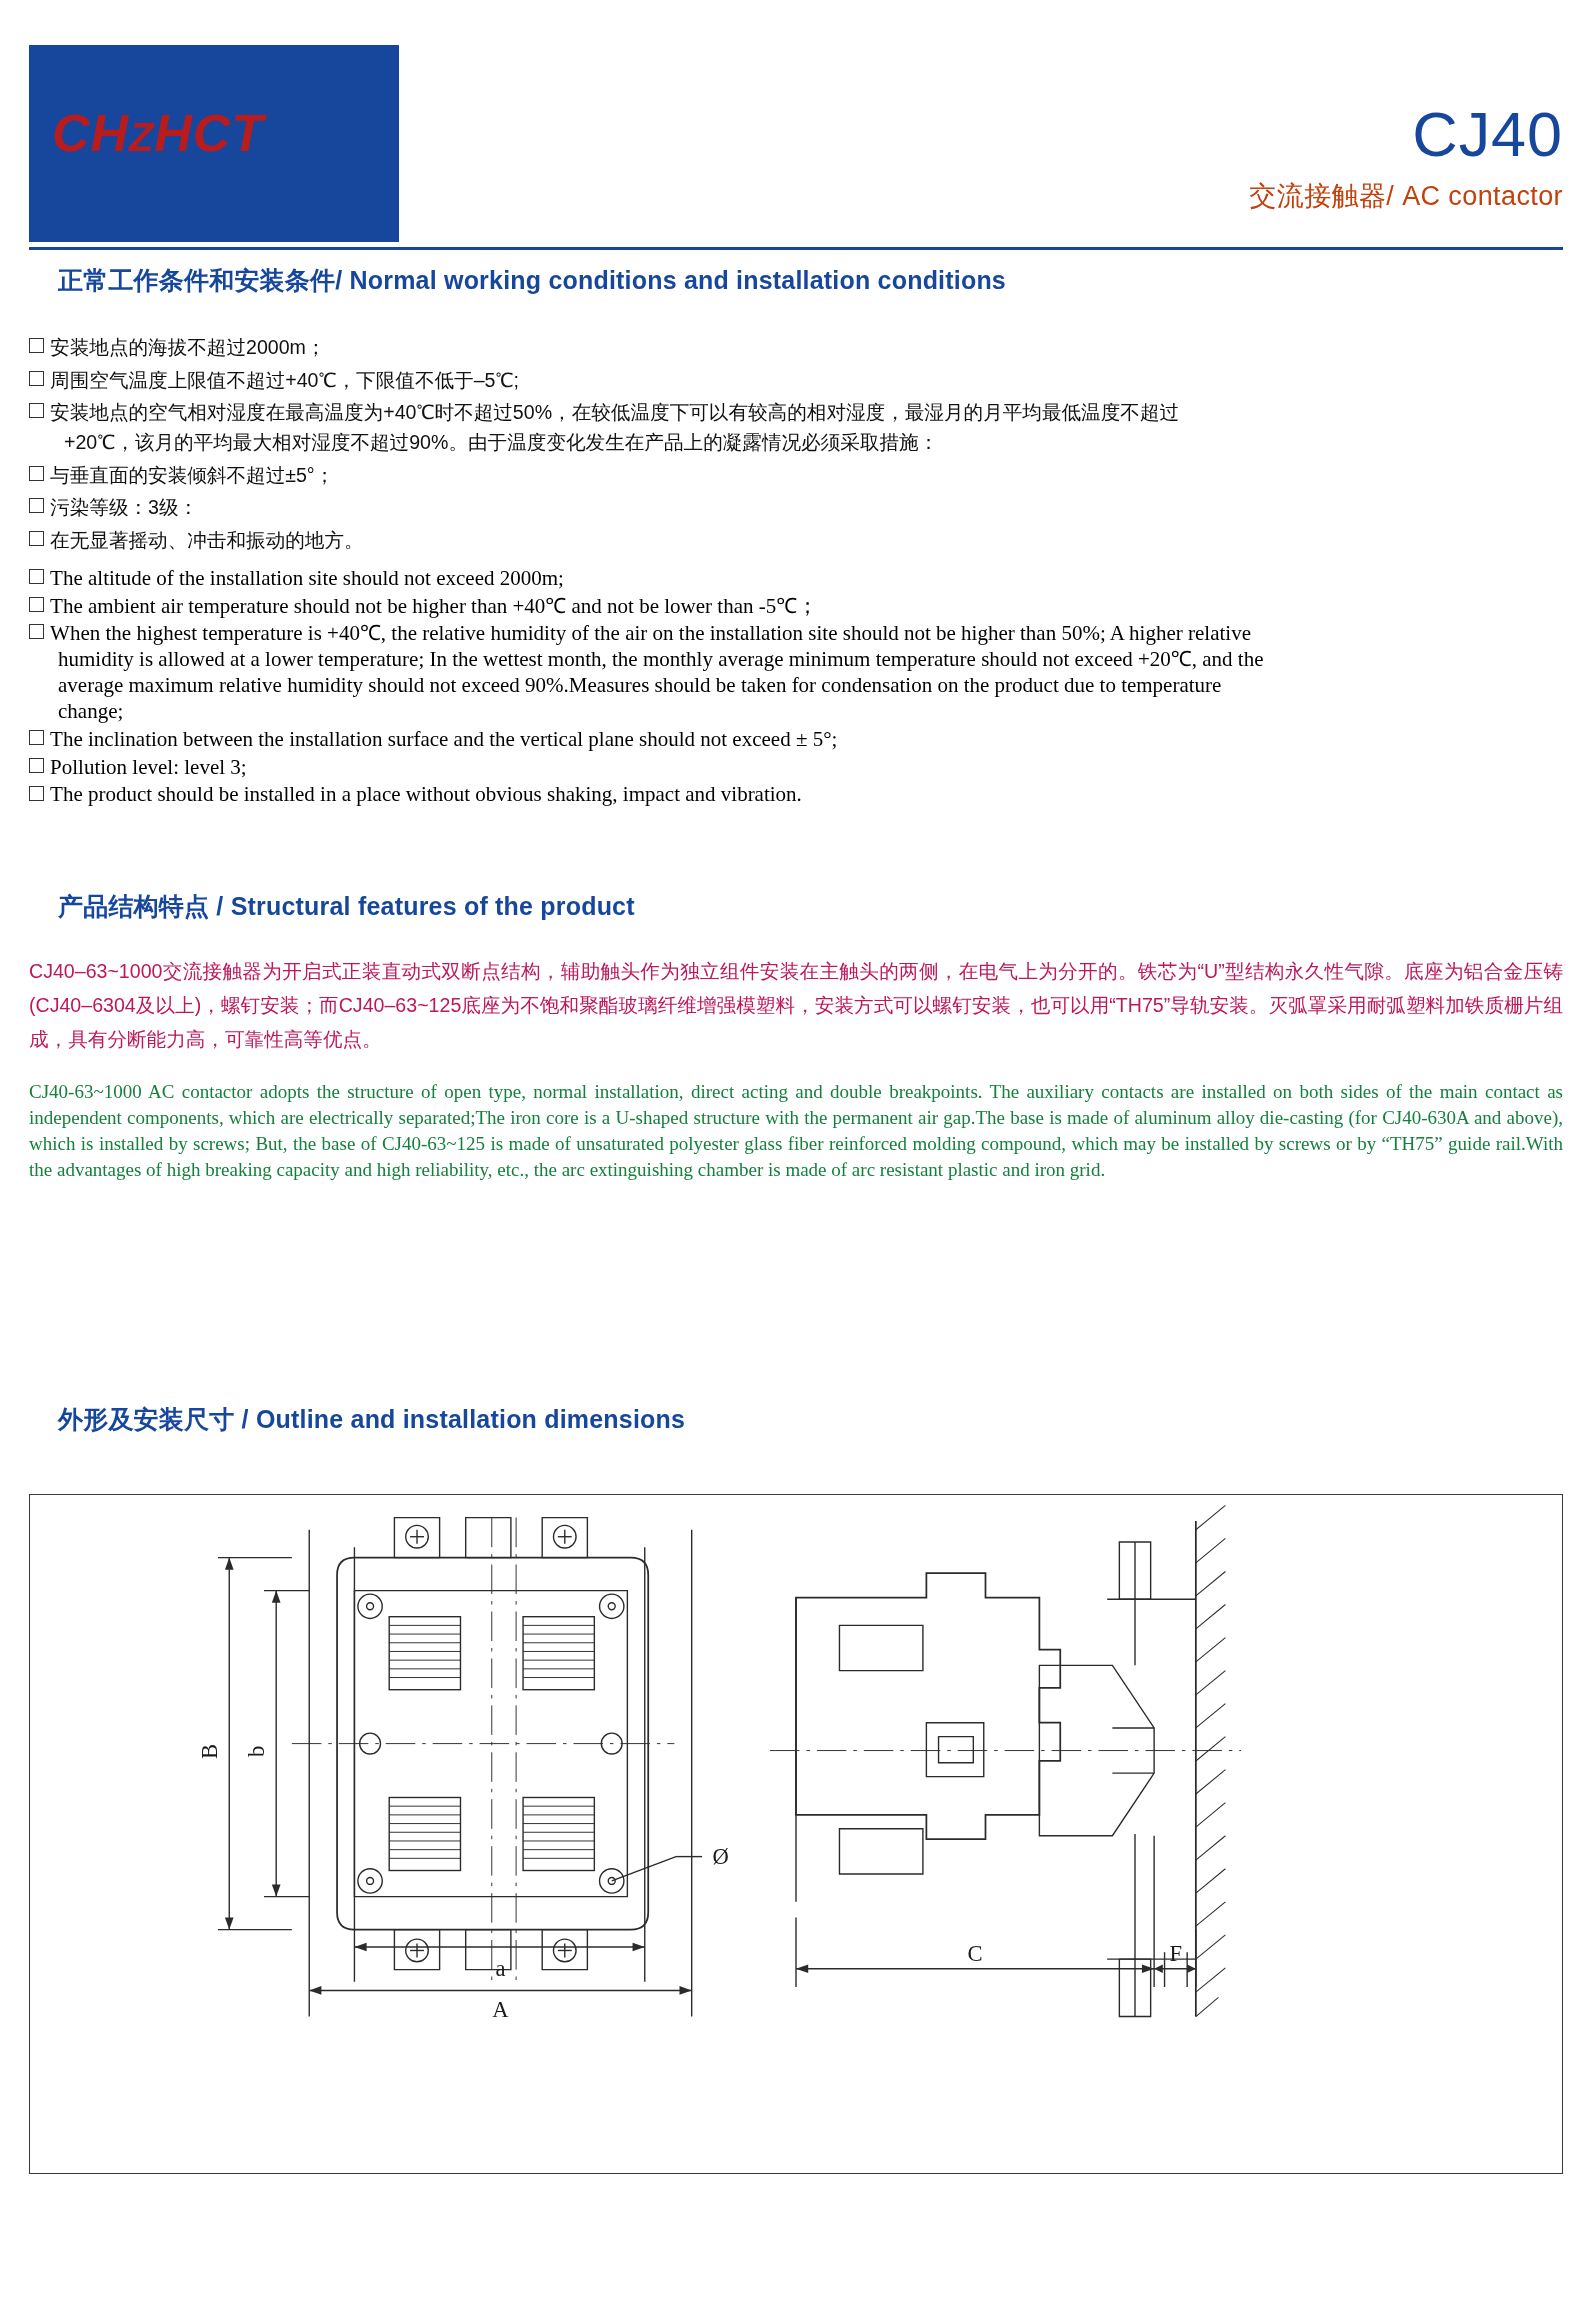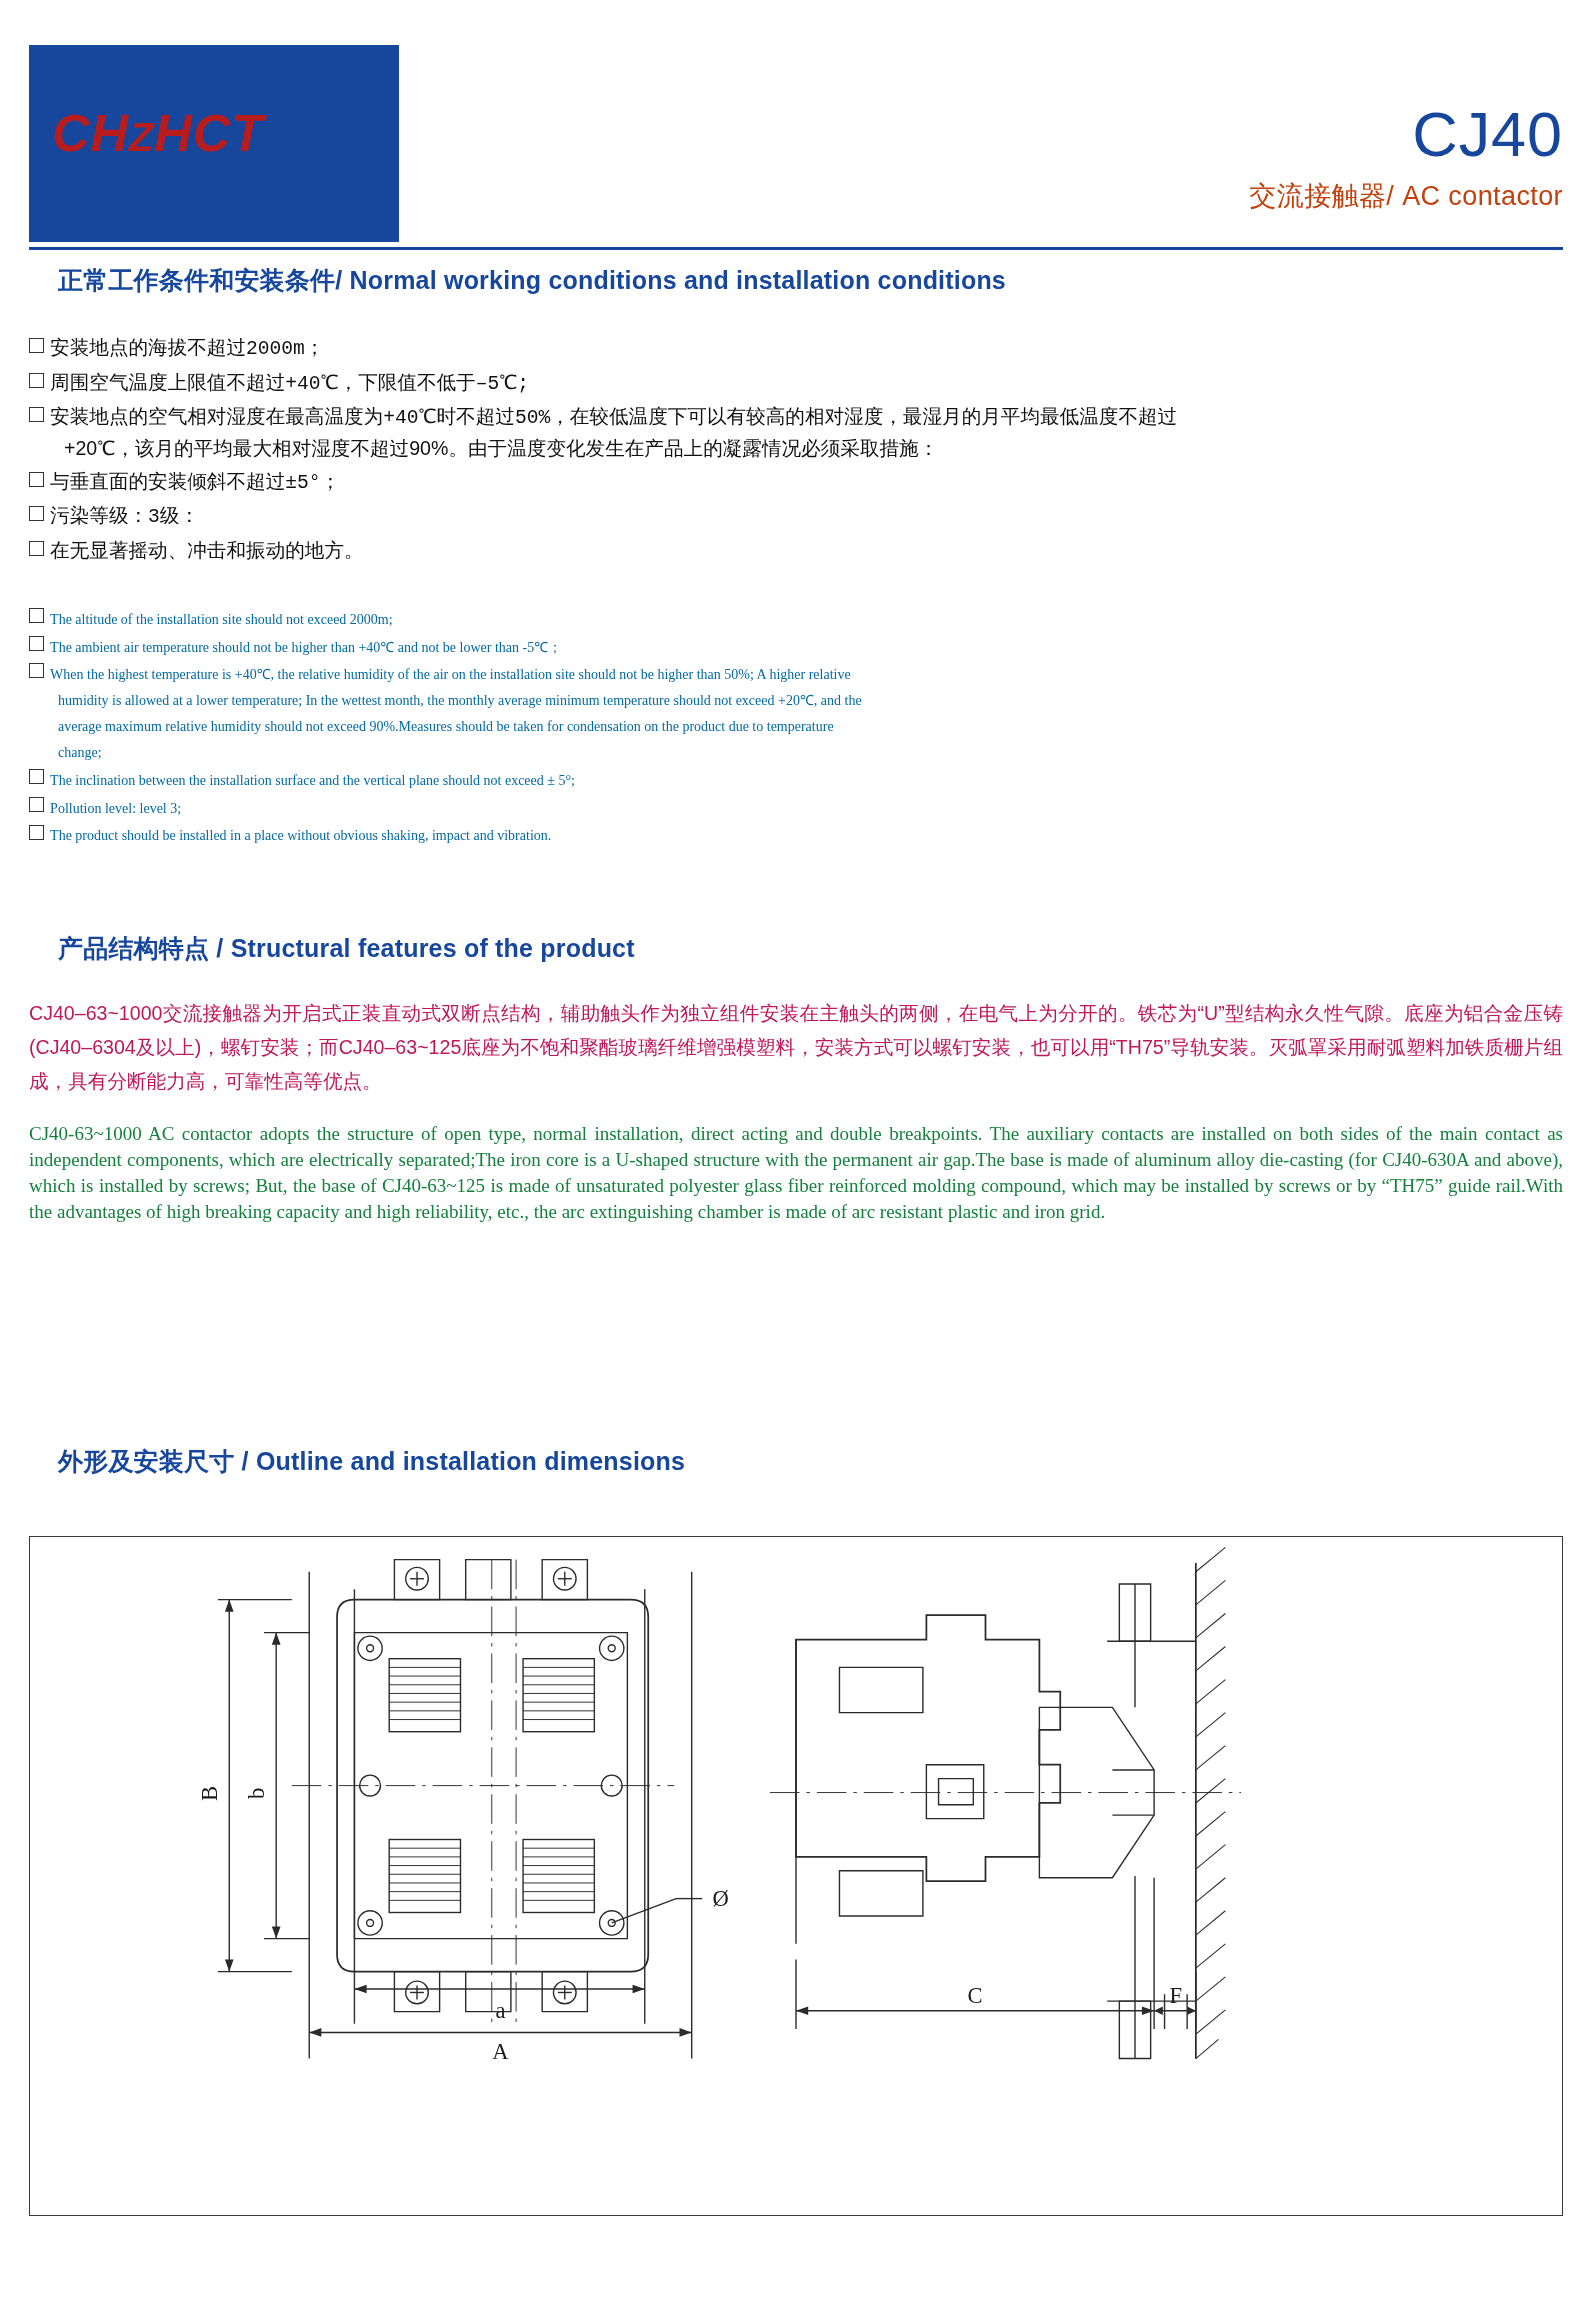--- a/index.html
+++ b/index.html
@@ -89,29 +89,29 @@
     margin-bottom:2.6px;
   }
   .cn-list .li .box,
   .en-list .li .box{
     display:inline-block;
     width:13px;height:13px;
     border:1.4px solid #333;
     margin-right:6.1px;
     vertical-align:0.9px;
   }
-  .cn-list .li .cont{display:inline;font-family:Liberation Mono, monospace;}
+  .cn-list .li .cont{display:inline;}
   .indent{display:block;padding-left:35px;}
 
   .en-list{
-    margin-top:40px;
+    margin-top:10px;
     font-family:"Liberation Serif", serif;
-    font-size:14px;
+    font-size:21px;
     line-height:26px;
-    color:#0369a1;
+    color:#000000;
   }
   .en-list .li{margin-bottom:1.7px;}
   .en-list .li .cont{display:inline;}
   .en-list .sub{display:block;padding-left:29px;}
 
   
   .para-cn{
     margin-top:31px;
     font-size:19.6px;
     line-height:34px;

